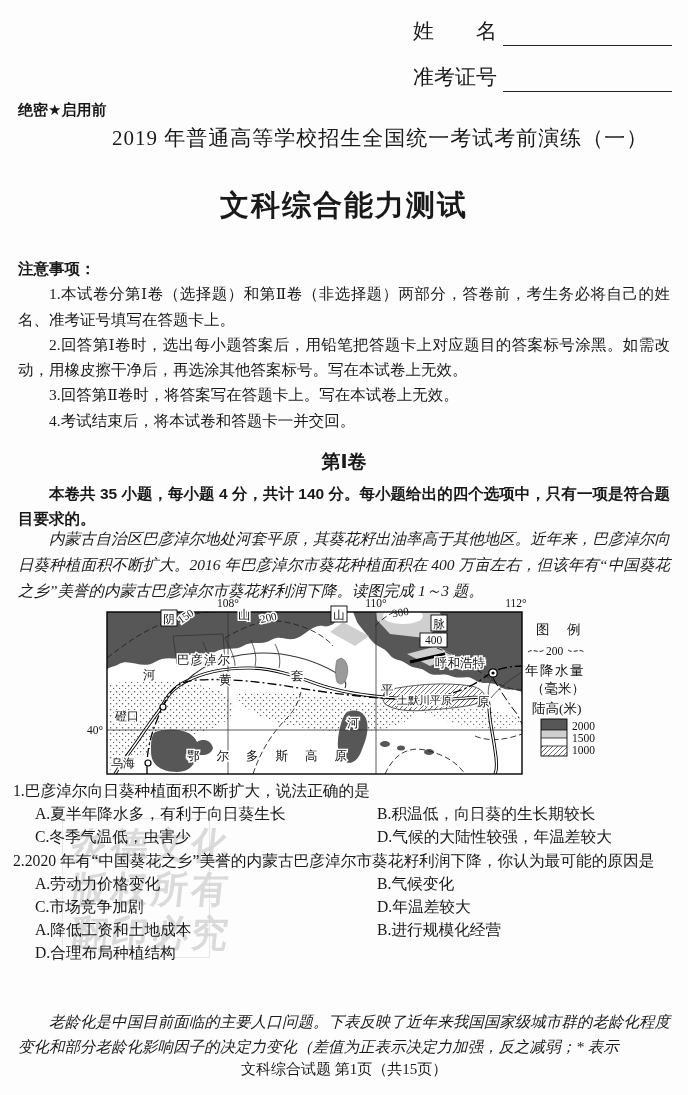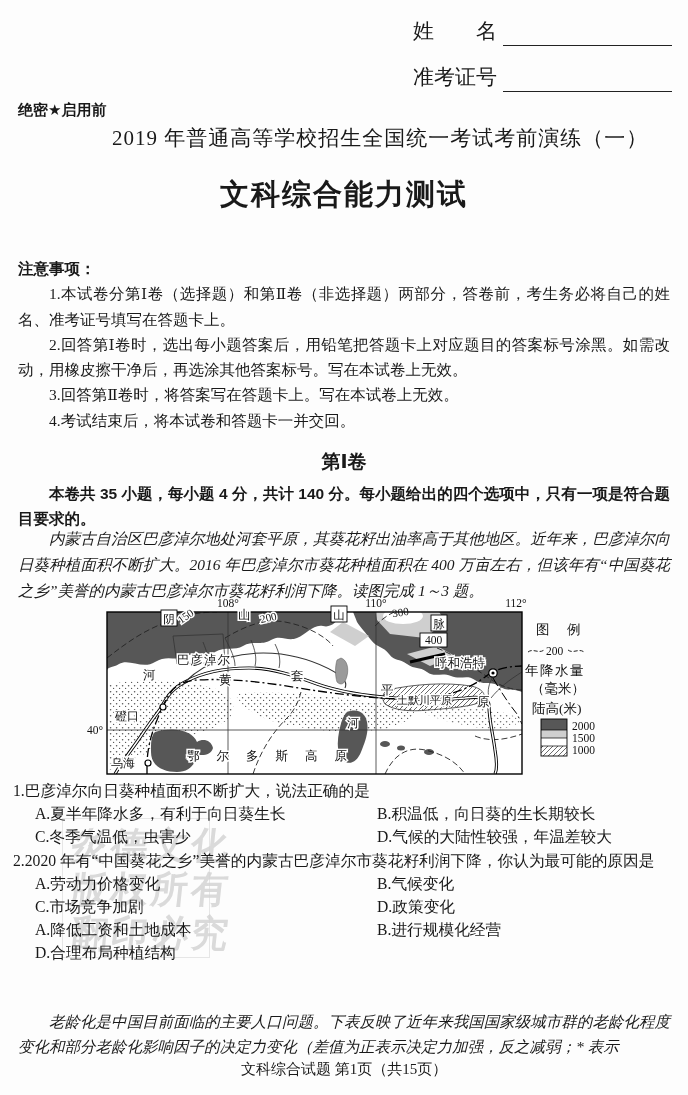--- a/index.html
+++ b/index.html
@@ -15,21 +15,21 @@
   .jst { text-align:justify; }
   .indent { text-indent:2em; }
 
   
   .fillrow { display:flex; align-items:flex-end; font-size:21px; line-height:30px; }
   .fillrow .lbl { white-space:nowrap; }
   .fillrow .blank { flex:1; border-bottom:1.3px solid #222; height:28px; margin-left:6px; }
 
   #secrecy { left:18px; top:101px; font-size:15px; }
   #exam-title { left:0; top:124px; width:688px; text-align:center; font-size:21px; letter-spacing:1px;margin-left:36px; }
-  #subject-title { left:0; top:175px; width:688px; text-align:center; font-size:29px; letter-spacing:2px; }
+  #subject-title { left:0; top:186px; width:688px; text-align:center; font-size:29px; letter-spacing:2px; }
 
   #notice { left:18px; top:256px; width:652px; font-size:15.5px; line-height:25.3px; }
   #notice .ntitle { font-size:15.5px; }
 
   #sec1-title { left:0; top:449px; width:688px; text-align:center; font-size:19px; }
   #instructions { left:18px; top:481px; width:652px; font-size:15.5px; line-height:25px; }
   #passage { left:18px; top:526px; width:652px; font-size:15.5px; line-height:26px; }
 
   #map-block { left:85px; top:594px; width:580px; height:192px; }
   #mapsvg text { font-family:"Liberation Serif","DejaVu Serif",serif; fill:#111; }
@@ -239,21 +239,21 @@
     <span><span>A.</span><span>夏半年降水多，有利于向日葵生长</span></span>
     <span><span>B.</span><span>积温低，向日葵的生长期较长</span></span>
     <span><span>C.</span><span>冬季气温低，虫害少</span></span>
     <span><span>D.</span><span>气候的大陆性较强，年温差较大</span></span>
   </div>
   <p class="stem jst"><span>2.</span><span>2020 年有“中国葵花之乡”美誉的内蒙古巴彦淖尔市葵花籽利润下降，你认为最可能的原因是</span></p>
   <div class="opts">
     <span><span>A.</span><span>劳动力价格变化</span></span>
     <span><span>B.</span><span>气候变化</span></span>
     <span><span>C.</span><span>市场竞争加剧</span></span>
-    <span><span>D.</span><span>政策变化</span></span>
+    <span><span>D.</span><span>年温差较大</span></span>
   </div>
   <div class="opts">
     <span><span>A.</span><span>降低工资和土地成本</span></span>
     <span><span>B.</span><span>进行规模化经营</span></span>
     <span><span>D.</span><span>合理布局种植结构</span></span>
   </div>
 </div>
 
 <p id="aging" class="abs kai indent jst">老龄化是中国目前面临的主要人口问题。下表反映了近年来我国国家级城市群的老龄化程度变化和部分老龄化影响因子的决定力变化（差值为正表示决定力加强，反之减弱；* 表示</p>
 

